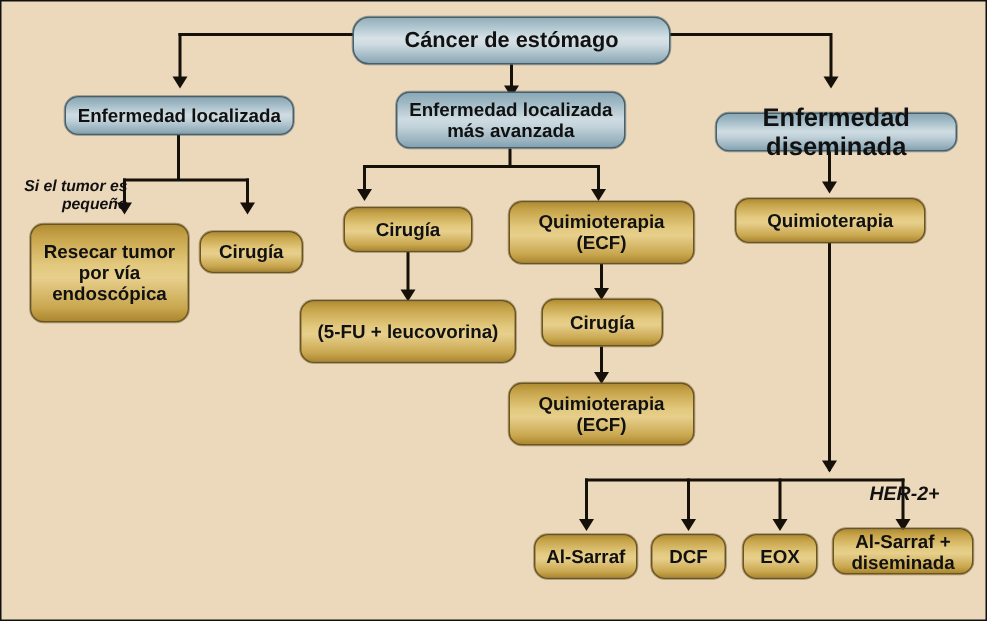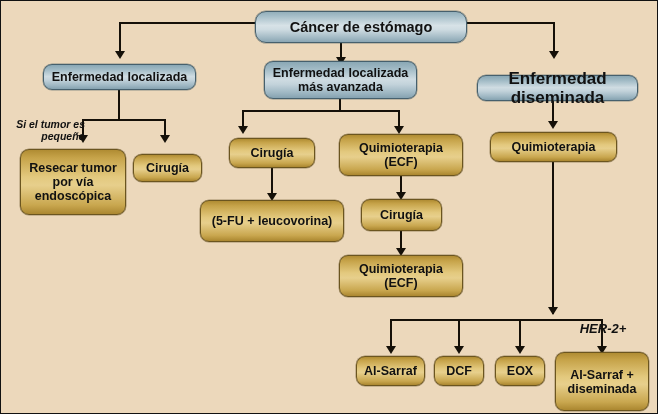--- a/index.html
+++ b/index.html
@@ -60,21 +60,21 @@
     text-align:right;
     line-height:1.15;
     z-index:5;
   }
 </style>
 </head>
 <body>
 
 <div id="canvas">
 
-  <div class="node blue hdr" style="left:234px;top:10px;width:212px;height:32px;font-size:14.5px;margin-left:20px;">
+  <div class="node blue hdr" style="left:234px;top:10px;width:212px;height:32px;font-size:14.5px;">
     <span>Cáncer de estómago</span>
   </div>
 
   <div class="ln vl" style="left:339px;top:42px;width:2px;height:22px;"></div>
 
   <div class="ln hl" style="left:118px;top:21px;width:435px;height:2px;"></div>
 
   <div class="ln vl" style="left:118px;top:21px;width:2px;height:30px;"></div>
   <div class="arw" style="left:114px;top:50px;"></div>
 
@@ -190,18 +190,18 @@
   </div>
 
   <div class="node gold" style="left:433px;top:355px;width:50px;height:30px;font-size:12.5px;">
     <span>DCF</span>
   </div>
 
   <div class="node gold" style="left:494px;top:355px;width:50px;height:30px;font-size:12.5px;">
     <span>EOX</span>
   </div>
 
-  <div class="node gold" style="left:554px;top:351px;width:94px;height:59px;font-size:12.5px;flex-direction:column;justify-content:center;">
+  <div class="node gold" style="left:554px;top:351px;width:94px;height:31px;font-size:12.5px;flex-direction:column;justify-content:center;">
     <span>Al-Sarraf +</span>
     <span>diseminada</span>
   </div>
 
 </div>
 
 </body></html>

